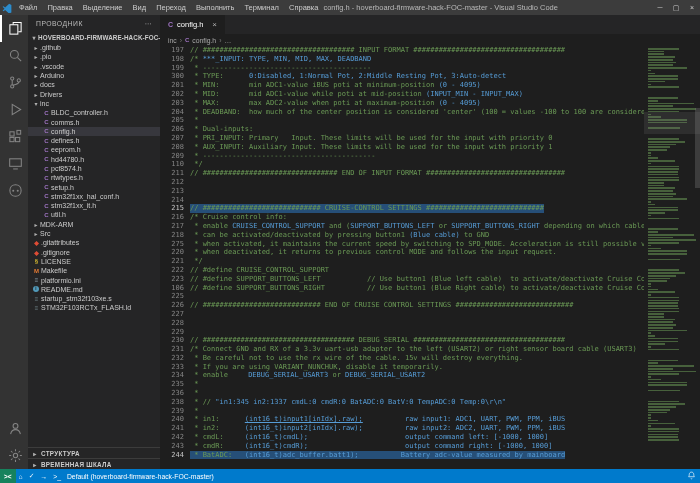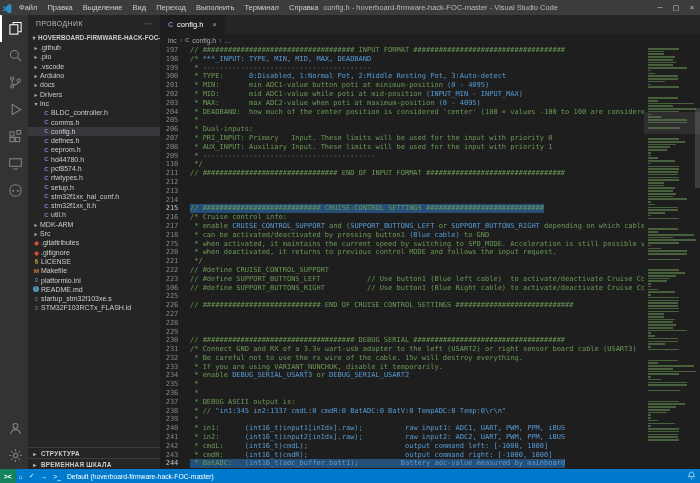--- a/index.html
+++ b/index.html
@@ -43,21 +43,21 @@
   .tab { background:#1e1e1e; display:flex; align-items:center; padding:0 8px; font-size:7.5px; color:#ffffff; gap:4px; }
   .tab .c-glyph { color:#a074c4; font-weight:bold; font-size:7px; }
   .tab .close { color:#b0b0b0; margin-left:5px; font-size:8px; }
   .breadcrumb { flex:0 0 12px; display:flex; align-items:center; font-size:6.8px; color:#a9a9a9; padding-left:8px; gap:3px; }
   .breadcrumb .c-glyph { color:#a074c4; font-weight:bold; font-size:6px; }
   .bc-sep { color:#7a7a7a; }
 
   .editor { flex:1; position:relative; display:flex; min-height:0; overflow:hidden; }
   #code { flex:1; overflow:hidden; font-family:"DejaVu Sans Mono",monospace; font-size:7px; }
   .code-line { height:8.8px; line-height:8.8px; display:flex; white-space:pre; }
-  .gutter { flex:0 0 30px; text-align:center; padding-right:6px; color:#858585; }
+  .gutter { flex:0 0 30px; text-align:right; padding-right:6px; color:#858585; }
   .gutter.cur { color:#c6c6c6; }
   .ltext { overflow:hidden; white-space:pre; }
   .ltext.sel { background:#264f78; }
 
   .minimap { flex:0 0 56px; position:relative; padding-top:2px; background:#1e1e1e; }
   .mm-line { height:1.6px; margin:0 0 1.15px 4px; }
   .mm-slider { position:absolute; left:0; right:0; top:66px; height:22px; background:rgba(121,121,121,.18); }
   .vscrollbar { position:absolute; right:0; top:0; width:5px; height:100%; }
   .vthumb { position:absolute; right:0; top:62px; width:5px; height:80px; background:rgba(121,121,121,.35); }
 
@@ -314,21 +314,21 @@
           <span>config.h</span>
           <span class="bc-sep">›</span>
           <span>…</span>
         </div>
       <div class="editor">
         <div id="code">
             <div class="code-line"><span class="gutter">197</span><span class="ltext"><span style="color: rgb(106, 153, 85);">// #################################### INPUT FORMAT ####################################</span></span></div>
             <div class="code-line"><span class="gutter">198</span><span class="ltext"><span style="color: rgb(106, 153, 85);">/* </span><span style="color: rgb(86, 156, 214);">***_INPUT: TYPE, MIN, MID, MAX, DEADBAND</span></span></div>
             <div class="code-line"><span class="gutter">199</span><span class="ltext"><span style="color: rgb(106, 153, 85);"> * ----------------------------------------</span></span></div>
             <div class="code-line"><span class="gutter">300</span><span class="ltext"><span style="color: rgb(106, 153, 85); text-align: right;"> * TYPE:      </span><span style="color: rgb(86, 156, 214);">0:Disabled, 1:Normal Pot, 2:Middle Resting Pot, 3:Auto-detect</span></span></div>
-            <div class="code-line"><span class="gutter">201</span><span class="ltext"><span style="color: rgb(106, 153, 85);"> * MIN:       min ADC1-value button poti at minimum-position </span><span style="color: rgb(86, 156, 214);">(0 - 4095)</span></span></div>
+            <div class="code-line"><span class="gutter">201</span><span class="ltext"><span style="color: rgb(106, 153, 85);"> * MIN:       min ADC1-value iBUS poti at minimum-position </span><span style="color: rgb(86, 156, 214);">(0 - 4095)</span></span></div>
             <div class="code-line"><span class="gutter">202</span><span class="ltext"><span style="color: rgb(106, 153, 85);"> * MID:       mid ADC1-value while poti at mid-position </span><span style="color: rgb(86, 156, 214);">(INPUT_MIN - INPUT_MAX)</span></span></div>
             <div class="code-line"><span class="gutter">203</span><span class="ltext"><span style="color: rgb(106, 153, 85);"> * MAX:       max ADC2-value when poti at maximum-position </span><span style="color: rgb(86, 156, 214);">(0 - 4095)</span></span></div>
             <div class="code-line"><span class="gutter">204</span><span class="ltext"><span style="color: rgb(106, 153, 85);"> * DEADBAND:  how much of the center position is considered 'center' (100 = values -100 to 100 are considered 0)</span></span></div>
             <div class="code-line"><span class="gutter">205</span><span class="ltext"><span style="color: rgb(106, 153, 85);"> *</span></span></div>
             <div class="code-line"><span class="gutter">206</span><span class="ltext"><span style="color: rgb(106, 153, 85);"> * Dual-inputs:</span></span></div>
             <div class="code-line"><span class="gutter">207</span><span class="ltext"><span style="color: rgb(106, 153, 85);"> * PRI_INPUT: Primary   Input. These limits will be used for the input with priority 0</span></span></div>
             <div class="code-line"><span class="gutter">208</span><span class="ltext"><span style="color: rgb(106, 153, 85);"> * AUX_INPUT: Auxiliary Input. These limits will be used for the input with priority 1</span></span></div>
             <div class="code-line"><span class="gutter">209</span><span class="ltext"><span style="color: rgb(106, 153, 85);"> * -----------------------------------------</span></span></div>
             <div class="code-line"><span class="gutter">110</span><span class="ltext"><span style="color: rgb(106, 153, 85);"> */</span></span></div>
             <div class="code-line"><span class="gutter">211</span><span class="ltext"><span style="color: rgb(106, 153, 85);">// ################################ END OF INPUT FORMAT #################################</span></span></div>
@@ -347,27 +347,26 @@
             <div class="code-line"><span class="gutter">106</span><span class="ltext"><span style="color: rgb(106, 153, 85);">// #define SUPPORT_BUTTONS_RIGHT          // Use button1 (Blue Right cable) to activate/deactivate Cruise Control</span></span></div>
             <div class="code-line"><span class="gutter">225</span><span class="ltext"></span></div>
             <div class="code-line"><span class="gutter">226</span><span class="ltext"><span style="color: rgb(106, 153, 85);">// ############################ END OF CRUISE CONTROL SETTINGS ############################</span></span></div>
             <div class="code-line"><span class="gutter">227</span><span class="ltext"></span></div>
             <div class="code-line"><span class="gutter">228</span><span class="ltext"></span></div>
             <div class="code-line"><span class="gutter">229</span><span class="ltext"></span></div>
             <div class="code-line"><span class="gutter">230</span><span class="ltext"><span style="color: rgb(106, 153, 85);">// #################################### DEBUG SERIAL ####################################</span></span></div>
             <div class="code-line"><span class="gutter">231</span><span class="ltext"><span style="color: rgb(106, 153, 85);">/* Connect GND and RX of a 3.3v uart-usb adapter to the left (USART2) or right sensor board cable (USART3)</span></span></div>
             <div class="code-line"><span class="gutter">232</span><span class="ltext"><span style="color: rgb(106, 153, 85);"> * Be careful not to use the rx wire of the cable. 15v will destroy everything.</span></span></div>
             <div class="code-line"><span class="gutter">233</span><span class="ltext"><span style="color: rgb(106, 153, 85);"> * If you are using VARIANT_NUNCHUK, disable it temporarily.</span></span></div>
-            <div class="code-line"><span class="gutter">234</span><span class="ltext"><span style="color: rgb(106, 153, 85);"> * enable </span><span style="color: rgb(86, 156, 214);">DEBUG_SERIAL_USART3</span><span style="color: rgb(106, 153, 85);"> or </span><span style="color: rgb(86, 156, 214);">DEBUG_SERIAL_USART2</span></span></div>
+            <div class="code-line"><span class="gutter">234</span><span class="ltext"><span style="color: rgb(106, 153, 85);"> * enable </span><span style="color: rgb(86, 156, 214); margin-left: 16px;">DEBUG_SERIAL_USART3</span><span style="color: rgb(106, 153, 85);"> or </span><span style="color: rgb(86, 156, 214);">DEBUG_SERIAL_USART2</span></span></div>
             <div class="code-line"><span class="gutter">235</span><span class="ltext"><span style="color: rgb(106, 153, 85);"> *</span></span></div>
             <div class="code-line"><span class="gutter">236</span><span class="ltext"><span style="color: rgb(106, 153, 85);"> *</span></span></div>
-            <div class="code-line"><span class="gutter">237</span><span class="ltext"><span style="color: rgb(106, 153, 85);"> * DEBUG ASCII output is:</span></span></div>
             <div class="code-line"><span class="gutter">238</span><span class="ltext"><span style="color: rgb(106, 153, 85);"> * // </span><span style="color: rgb(86, 156, 214);">"in1:345 in2:1337 cmdL:0 cmdR:0 BatADC:0 BatV:0 TempADC:0 Temp:0\r\n"</span></span></div>
             <div class="code-line"><span class="gutter">239</span><span class="ltext"><span style="color: rgb(106, 153, 85);"> *</span></span></div>
-            <div class="code-line"><span class="gutter">240</span><span class="ltext"><span style="color: rgb(106, 153, 85);"> * in1:      </span><span style="color: rgb(86, 156, 214);">(int16_t)input1[inIdx].raw);</span><span style="color: rgb(106, 153, 85);">          </span><span style="color: rgb(86, 156, 214);">raw input1: ADC1, UART, PWM, PPM, iBUS</span></span></div>
+            <div class="code-line"><span class="gutter">240</span><span class="ltext"><span style="color: rgb(106, 153, 85);"> * in1:      </span><span style="color: rgb(86, 156, 214); text-decoration: underline;">(int16_t)input1[inIdx].raw);</span><span style="color: rgb(106, 153, 85);">          </span><span style="color: rgb(86, 156, 214);">raw input1: ADC1, UART, PWM, PPM, iBUS</span></span></div>
             <div class="code-line"><span class="gutter">241</span><span class="ltext"><span style="color: rgb(106, 153, 85);"> * in2:      </span><span style="color: rgb(86, 156, 214);">(int16_t)input2[inIdx].raw);</span><span style="color: rgb(106, 153, 85);">          </span><span style="color: rgb(86, 156, 214);">raw input2: ADC2, UART, PWM, PPM, iBUS</span></span></div>
             <div class="code-line"><span class="gutter">242</span><span class="ltext"><span style="color: rgb(106, 153, 85);"> * cmdL:     </span><span style="color: rgb(86, 156, 214);">(int16_t)cmdL);</span><span style="color: rgb(106, 153, 85);">                       </span><span style="color: rgb(86, 156, 214);">output command left: [-1000, 1000]</span></span></div>
             <div class="code-line"><span class="gutter">243</span><span class="ltext"><span style="color: rgb(106, 153, 85);"> * cmdR:     </span><span style="color: rgb(86, 156, 214);">(int16_t)cmdR);</span><span style="color: rgb(106, 153, 85);">                       </span><span style="color: rgb(86, 156, 214);">output command right: [-1000, 1000]</span></span></div>
             <div class="code-line"><span class="gutter cur">244</span><span class="ltext sel"><span style="color: rgb(106, 153, 85);"> * BatADC:   </span><span style="color: rgb(86, 156, 214);">(int16_t)adc_buffer.batt1);</span><span style="color: rgb(106, 153, 85);">          </span><span style="color: rgb(86, 156, 214);">Battery adc-value measured by mainboard</span></span></div>
           </div>
         <div class="minimap" id="minimap">
           <div class="mm-slider"></div>
         <div class="mm-line" style="width: 31.37px; background: rgba(106, 153, 85, 0.55);"></div>
             <div class="mm-line" style="width: 16.19px; background: rgba(106, 153, 85, 0.55);"></div>
             <div class="mm-line" style="width: 16.19px; background: rgba(106, 153, 85, 0.55);"></div>

